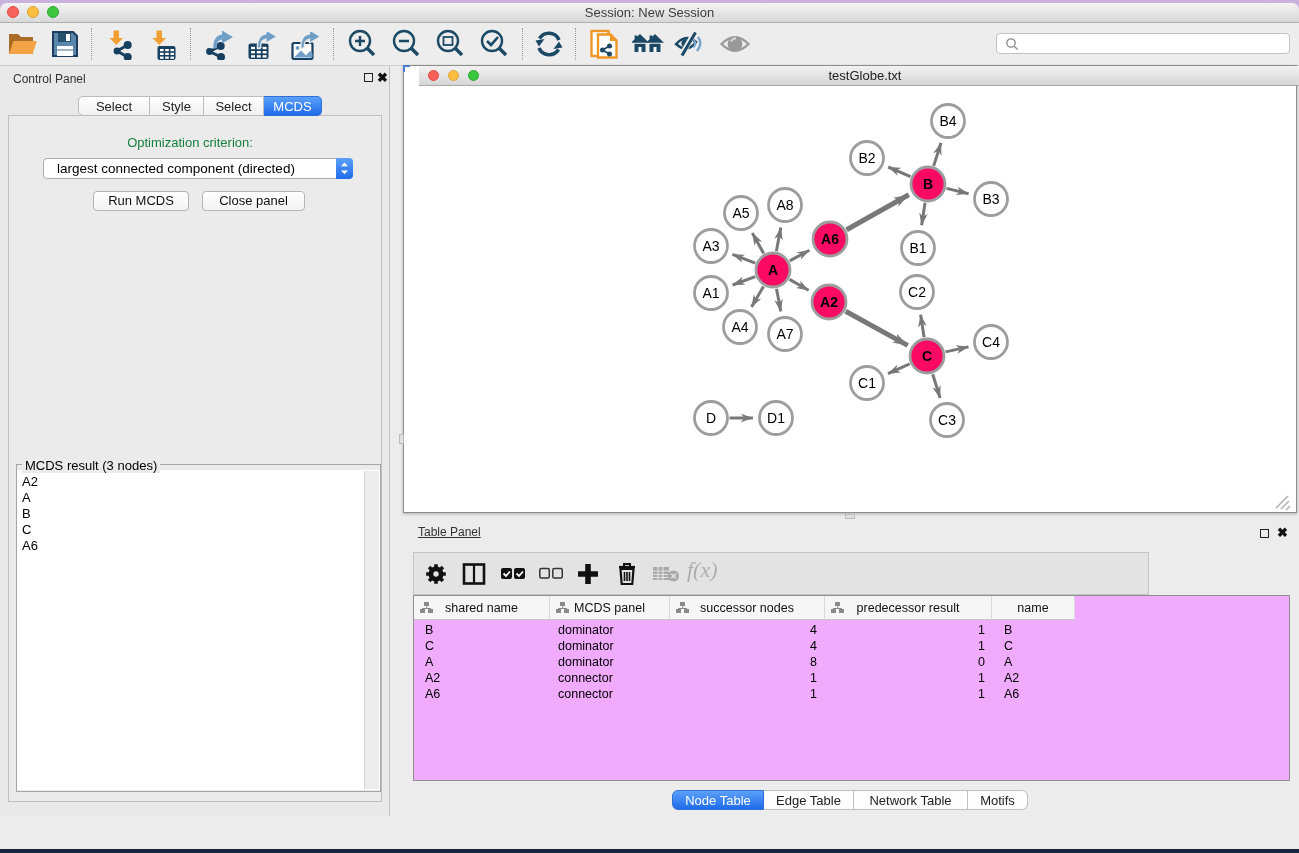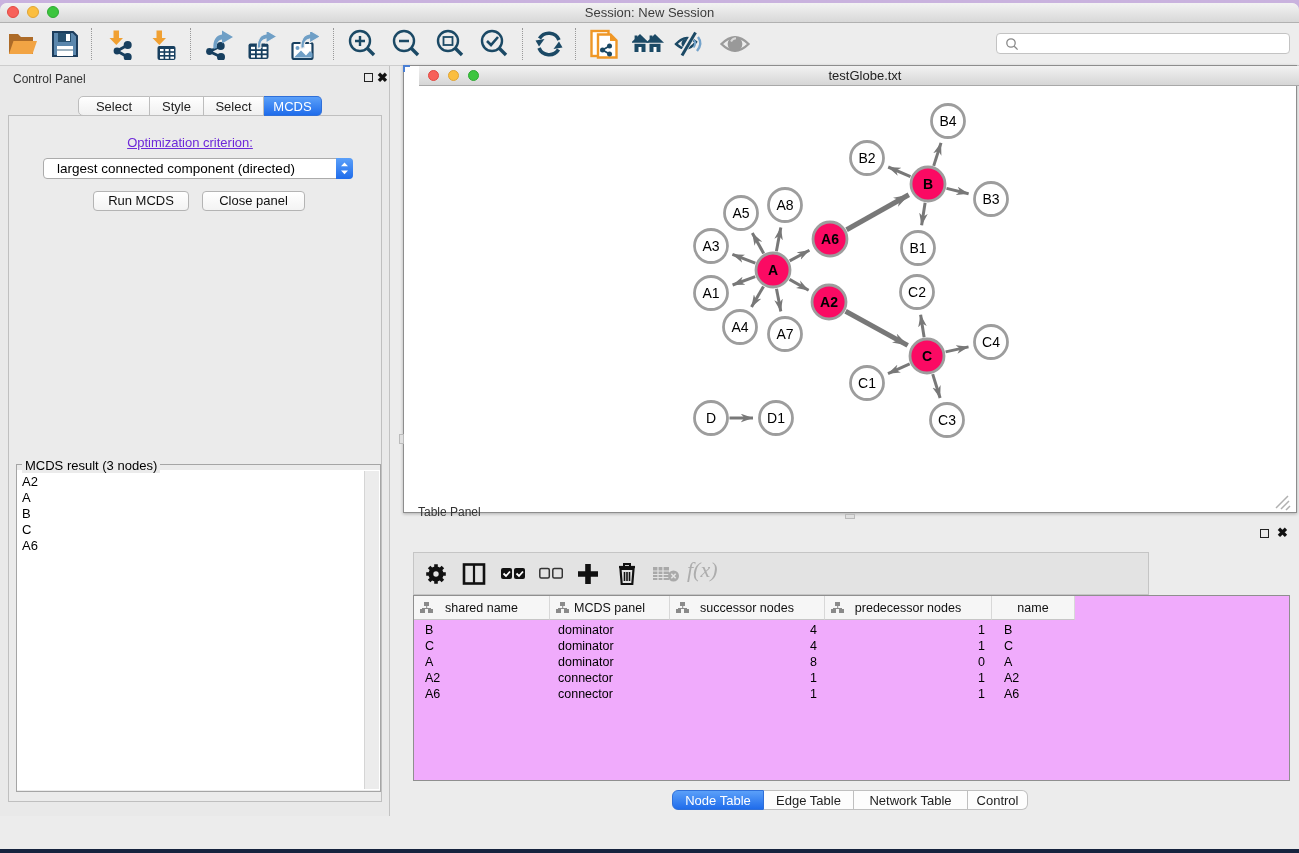--- a/index.html
+++ b/index.html
@@ -220,21 +220,21 @@
     <div class="minbtn" style="left:364px;top:7px;"></div>
     <div class="xbtn" style="left:377px;top:7px;">✖</div>
 
     <div class="abs" style="left:8px;top:49px;width:374px;height:687px;border:1px solid #bfbfbf;background:#ebebeb;"></div>
 
     <div class="tab" style="left:78px;width:72px;border-left:1px solid #bdbdbd;border-radius:5px 0 0 5px;top:30px;">Select</div>
     <div class="tab" style="left:150px;width:54px;top:30px;">Style</div>
     <div class="tab" style="left:204px;width:60px;top:30px;">Select</div>
     <div class="tab tabsel" style="left:264px;width:58px;top:30px;border-radius:0 5px 5px 0;">MCDS</div>
 
-    <div class="abs" style="left:0;top:69px;width:380px;text-align:center;font-size:13px;color:#6d28d9;text-decoration:underline;">Optimization criterion:</div>
+    <div class="abs" style="left:0;top:69px;width:380px;text-align:center;font-size:13px;color:#15803d;">Optimization criterion:</div>
     <div class="abs" style="left:43px;top:92px;width:310px;height:21px;background:#fff;border:1px solid #ababab;border-radius:4px;">
       <div class="abs" style="left:13px;top:0;font-size:13.5px;line-height:19px;color:#000;">largest connected component (directed)</div>
       <div class="abs" style="right:-1px;top:-1px;width:17px;height:21px;background:linear-gradient(#5ba0f9,#1f6ceb);border-radius:0 4px 4px 0;">
         <svg width="17" height="21" viewBox="0 0 17 21">
             <path d="M5 8.2 l3.5 -3.6 3.5 3.6 z M5 12.6 l3.5 3.6 3.5 -3.6 z" fill="#fff"></path>
           </svg>
       </div>
     </div>
     <div class="btn" style="left:93px;top:125px;width:96px;">Run MCDS</div>
     <div class="btn" style="left:202px;top:125px;width:103px;">Close panel</div>
@@ -332,21 +332,21 @@
       </g>
       <g stroke="#b0b0b0" stroke-width="1.5">
         <path d="M872 422 l12 -12 M877 423 l8 -8 M882 424 l4 -4"></path>
       </g>
     </svg>
     <div class="abs" style="left:-5px;top:368px;width:5px;height:10px;background:#e0e0e0;border:1px solid #bbb;"></div>
     <div class="abs" style="left:-1px;top:-1px;width:7px;height:7px;border-left:2px solid #4a7fd4;border-top:2px solid #4a7fd4;"></div>
     <div class="abs" style="left:441px;top:448px;width:10px;height:5px;background:#e0e0e0;border:1px solid #bbb;"></div>
   </div>
 
-  <div class="paneltitle abs" style="left:418px;top:502px;">Table Panel</div>
+  <div class="paneltitle abs" style="left:418px;top:522px;text-decoration:underline;">Table Panel</div>
   <div class="minbtn" style="left:1260px;top:526px;"></div>
   <div class="xbtn" style="left:1277px;top:525px;">✖</div>
   <div id="tptoolbar">
 
     <svg class="abs" style="left:9px;top:8px;" width="26" height="26" viewBox="0 0 26 26">
       <circle cx="13" cy="13" r="7.6" fill="#111"></circle>
       <g stroke="#111" stroke-width="3.6">
         <path d="M13 3.2 v5 M13 17.8 v5 M3.2 13 h5 M17.8 13 h5 M6.1 6.1 l3.5 3.5 M16.4 16.4 l3.5 3.5 M6.1 19.9 l3.5 -3.5 M16.4 9.6 l3.5 -3.5"></path>
       </g>
       <circle cx="13" cy="13" r="2.7" fill="#e3e3e3"></circle>
@@ -387,21 +387,21 @@
       <circle cx="21.5" cy="11" r="5.5" fill="#a9a9a9"></circle>
       <path d="M19.3 8.8 l4.4 4.4 M23.7 8.8 l-4.4 4.4" stroke="#e3e3e3" stroke-width="1.6"></path>
     </svg>
 
     <div class="abs" style="left:273px;top:4px;width:40px;font-family:'Liberation Serif',serif;font-style:italic;font-size:22px;color:#adadad;">f(x)</div>
   </div>
   <div id="tablebox">
     <div class="th" style="left:0px;width:136px;">shared name</div>
     <div class="th" style="left:136px;width:120px;">MCDS panel</div>
     <div class="th" style="left:256px;width:155px;">successor nodes</div>
-    <div class="th" style="left:411px;width:167px;">predecessor nodes</div>
+    <div class="th" style="left:411px;width:167px;">predecessor result</div>
     <div class="th" style="left:578px;width:83px;">name</div>
     <svg class="abs" style="left:6px;top:6px" width="13" height="12" viewBox="0 0 13 12">
         <g fill="#8a8a8a">
           <rect x="4" y="0" width="5" height="4"></rect>
           <rect x="0" y="7" width="5" height="4"></rect>
           <rect x="8" y="7" width="5" height="4"></rect>
           <path d="M6.2 4 h1 v2 h-1z M2 6 h9 v1 h-9z M2 6 h1 v2 h-1z M10 6 h1 v2 h-1z"></path>
         </g>
       </svg>
     <svg class="abs" style="left:142px;top:6px" width="13" height="12" viewBox="0 0 13 12">
@@ -451,15 +451,15 @@
     <div class="td" style="left:11px;top:90px;">A6</div>
       <div class="td" style="left:144px;top:90px;">connector</div>
       <div class="td" style="right:472px;top:90px;">1</div>
       <div class="td" style="right:304px;top:90px;">1</div>
       <div class="td" style="left:590px;top:90px;">A6</div>
   </div>
 
   <div class="btab" style="left:672px;top:787px;width:92px;border-left:1px solid #c0c0c0;border-radius:6px 0 0 6px;background:linear-gradient(#5ba0f9,#1f6ceb);color:#fff;border-color:#2f6fd8;">Node Table</div>
   <div class="btab" style="left:764px;top:787px;width:90px;">Edge Table</div>
   <div class="btab" style="left:854px;top:787px;width:114px;">Network Table</div>
-  <div class="btab" style="left:968px;top:787px;width:60px;border-radius:0 6px 6px 0;">Control</div>
+  <div class="btab" style="left:968px;top:787px;width:60px;border-radius:0 6px 6px 0;">Motifs</div>
 
 </div>
 
 </body></html>

